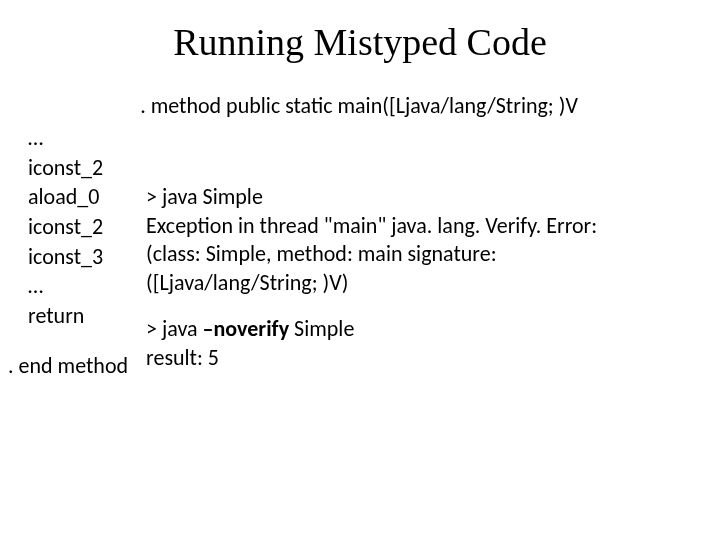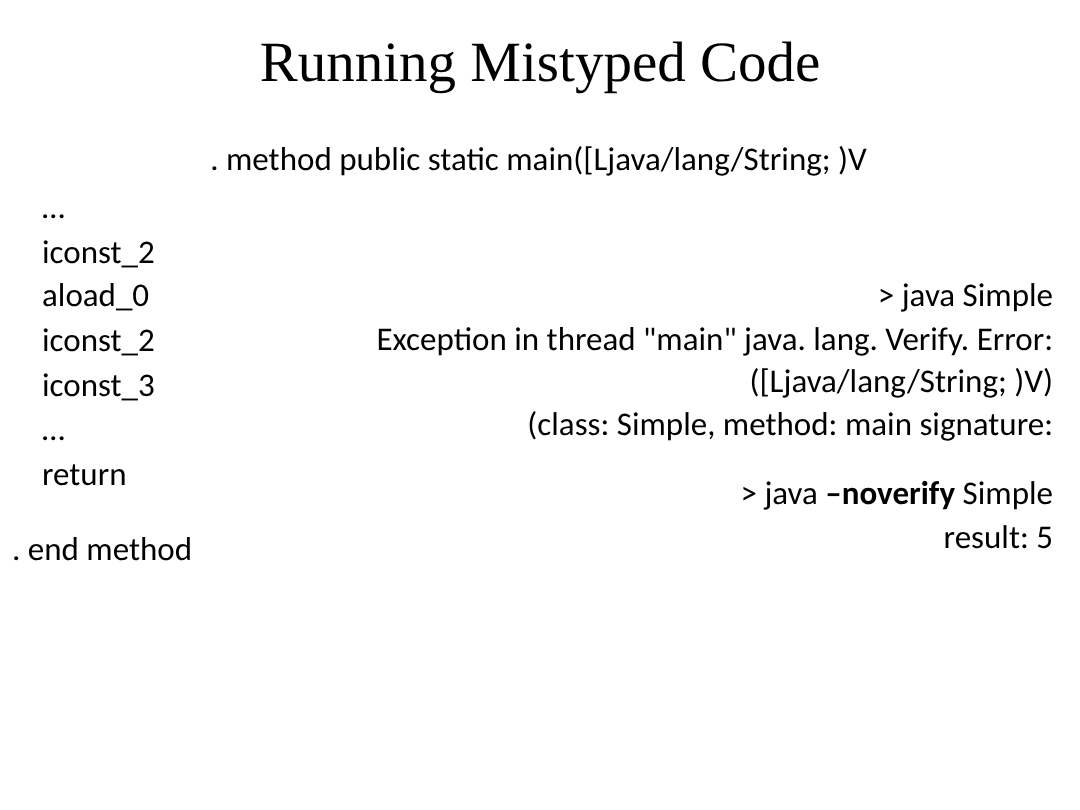--- a/index.html
+++ b/index.html
@@ -44,21 +44,20 @@
       padding-left: 0;
       margin-left: -20px;
       margin-top: 20px;
     }
     .right-col {
       flex: 1 1 auto;
       font-size: 22px;
       line-height: 1.3;
       padding-top: 60px;
       padding-right: 8px;
-      text-align: right;
     }
     .right-col .block1 { margin-bottom: 18px; }
     .bold { font-weight: 700; }
   </style>
 </head>
 <body>
 
 <div class="title">Running Mistyped Code</div>
 
 <div class="content">
@@ -73,22 +72,22 @@
       <div>iconst_3</div>
       <div>…</div>
       <div>return</div>
       <div class="end-method">. end method</div>
     </div>
 
     <div class="right-col">
       <div class="block1">
         <div>&gt; java Simple</div>
         <div>Exception in thread "main" java. lang. Verify. Error:</div>
+        <div>(class: Simple, method: main signature:</div>
         <div>([Ljava/lang/String; )V)</div>
-        <div>(class: Simple, method: main signature:</div>
       </div>
       <div>
         <div>
           <span>&gt; java </span><span class="bold">–noverify</span><span> Simple</span>
         </div>
         <div>result: 5</div>
       </div>
     </div>
   </div>
 </div>

